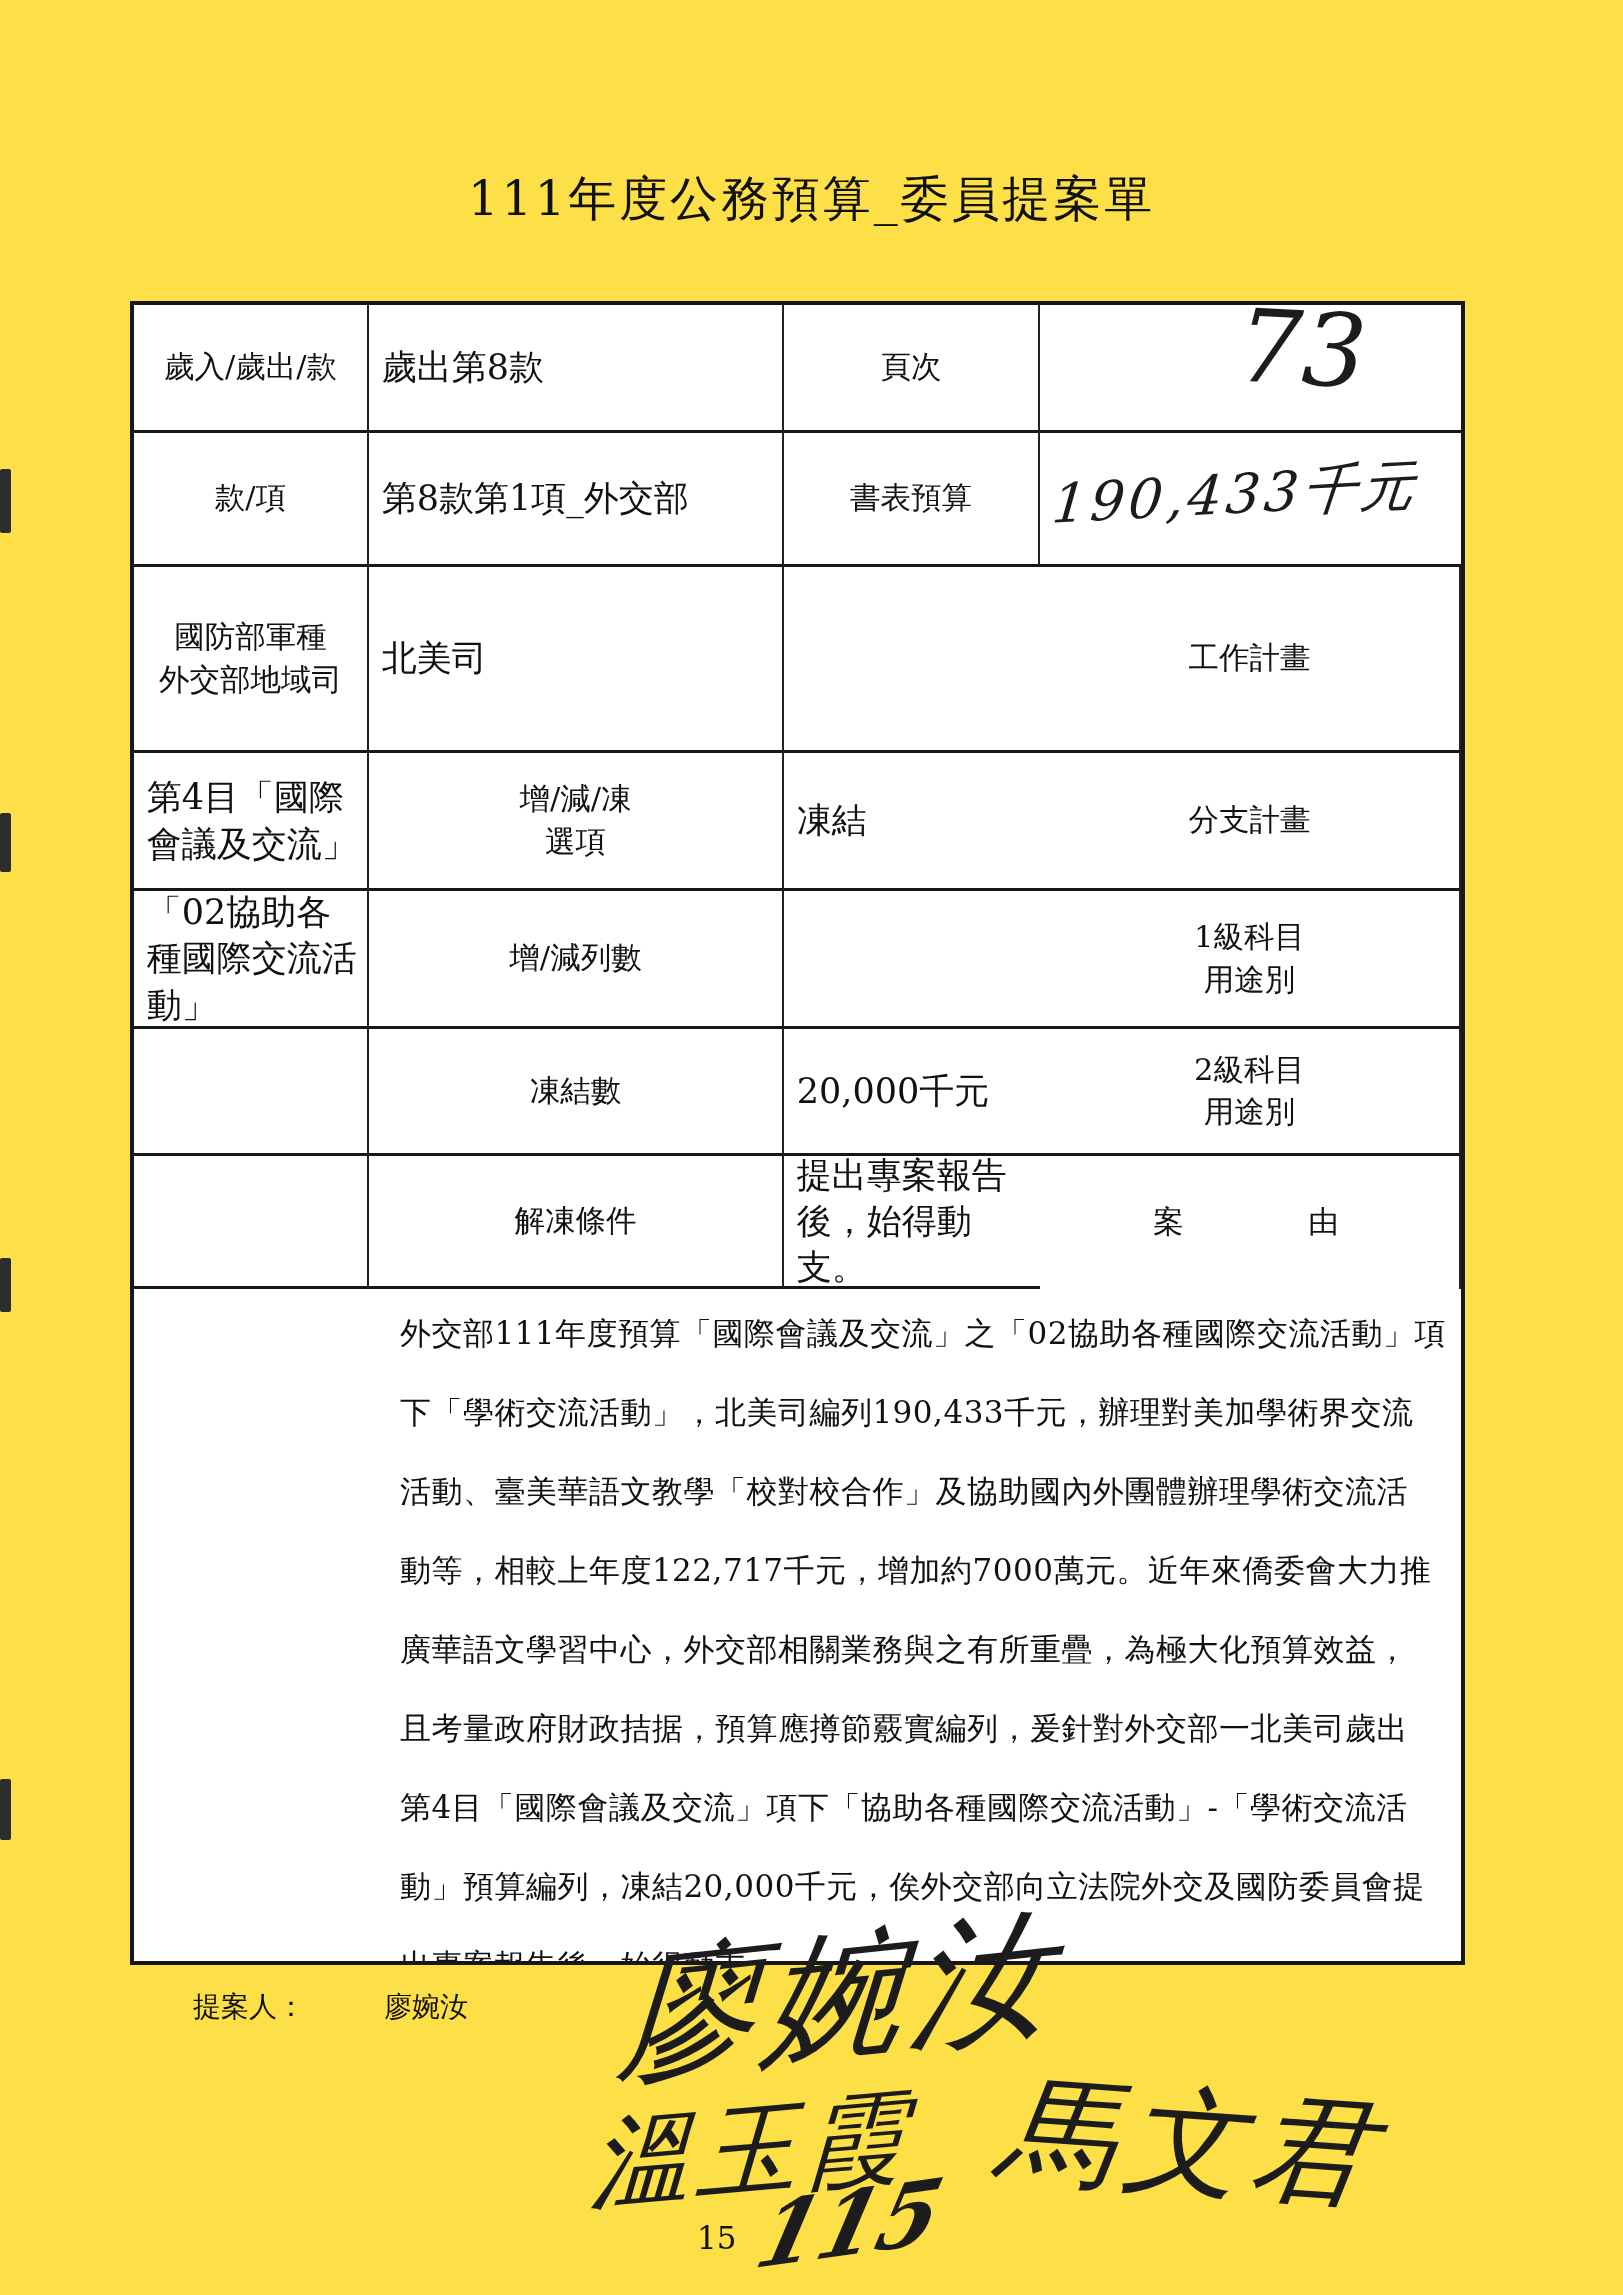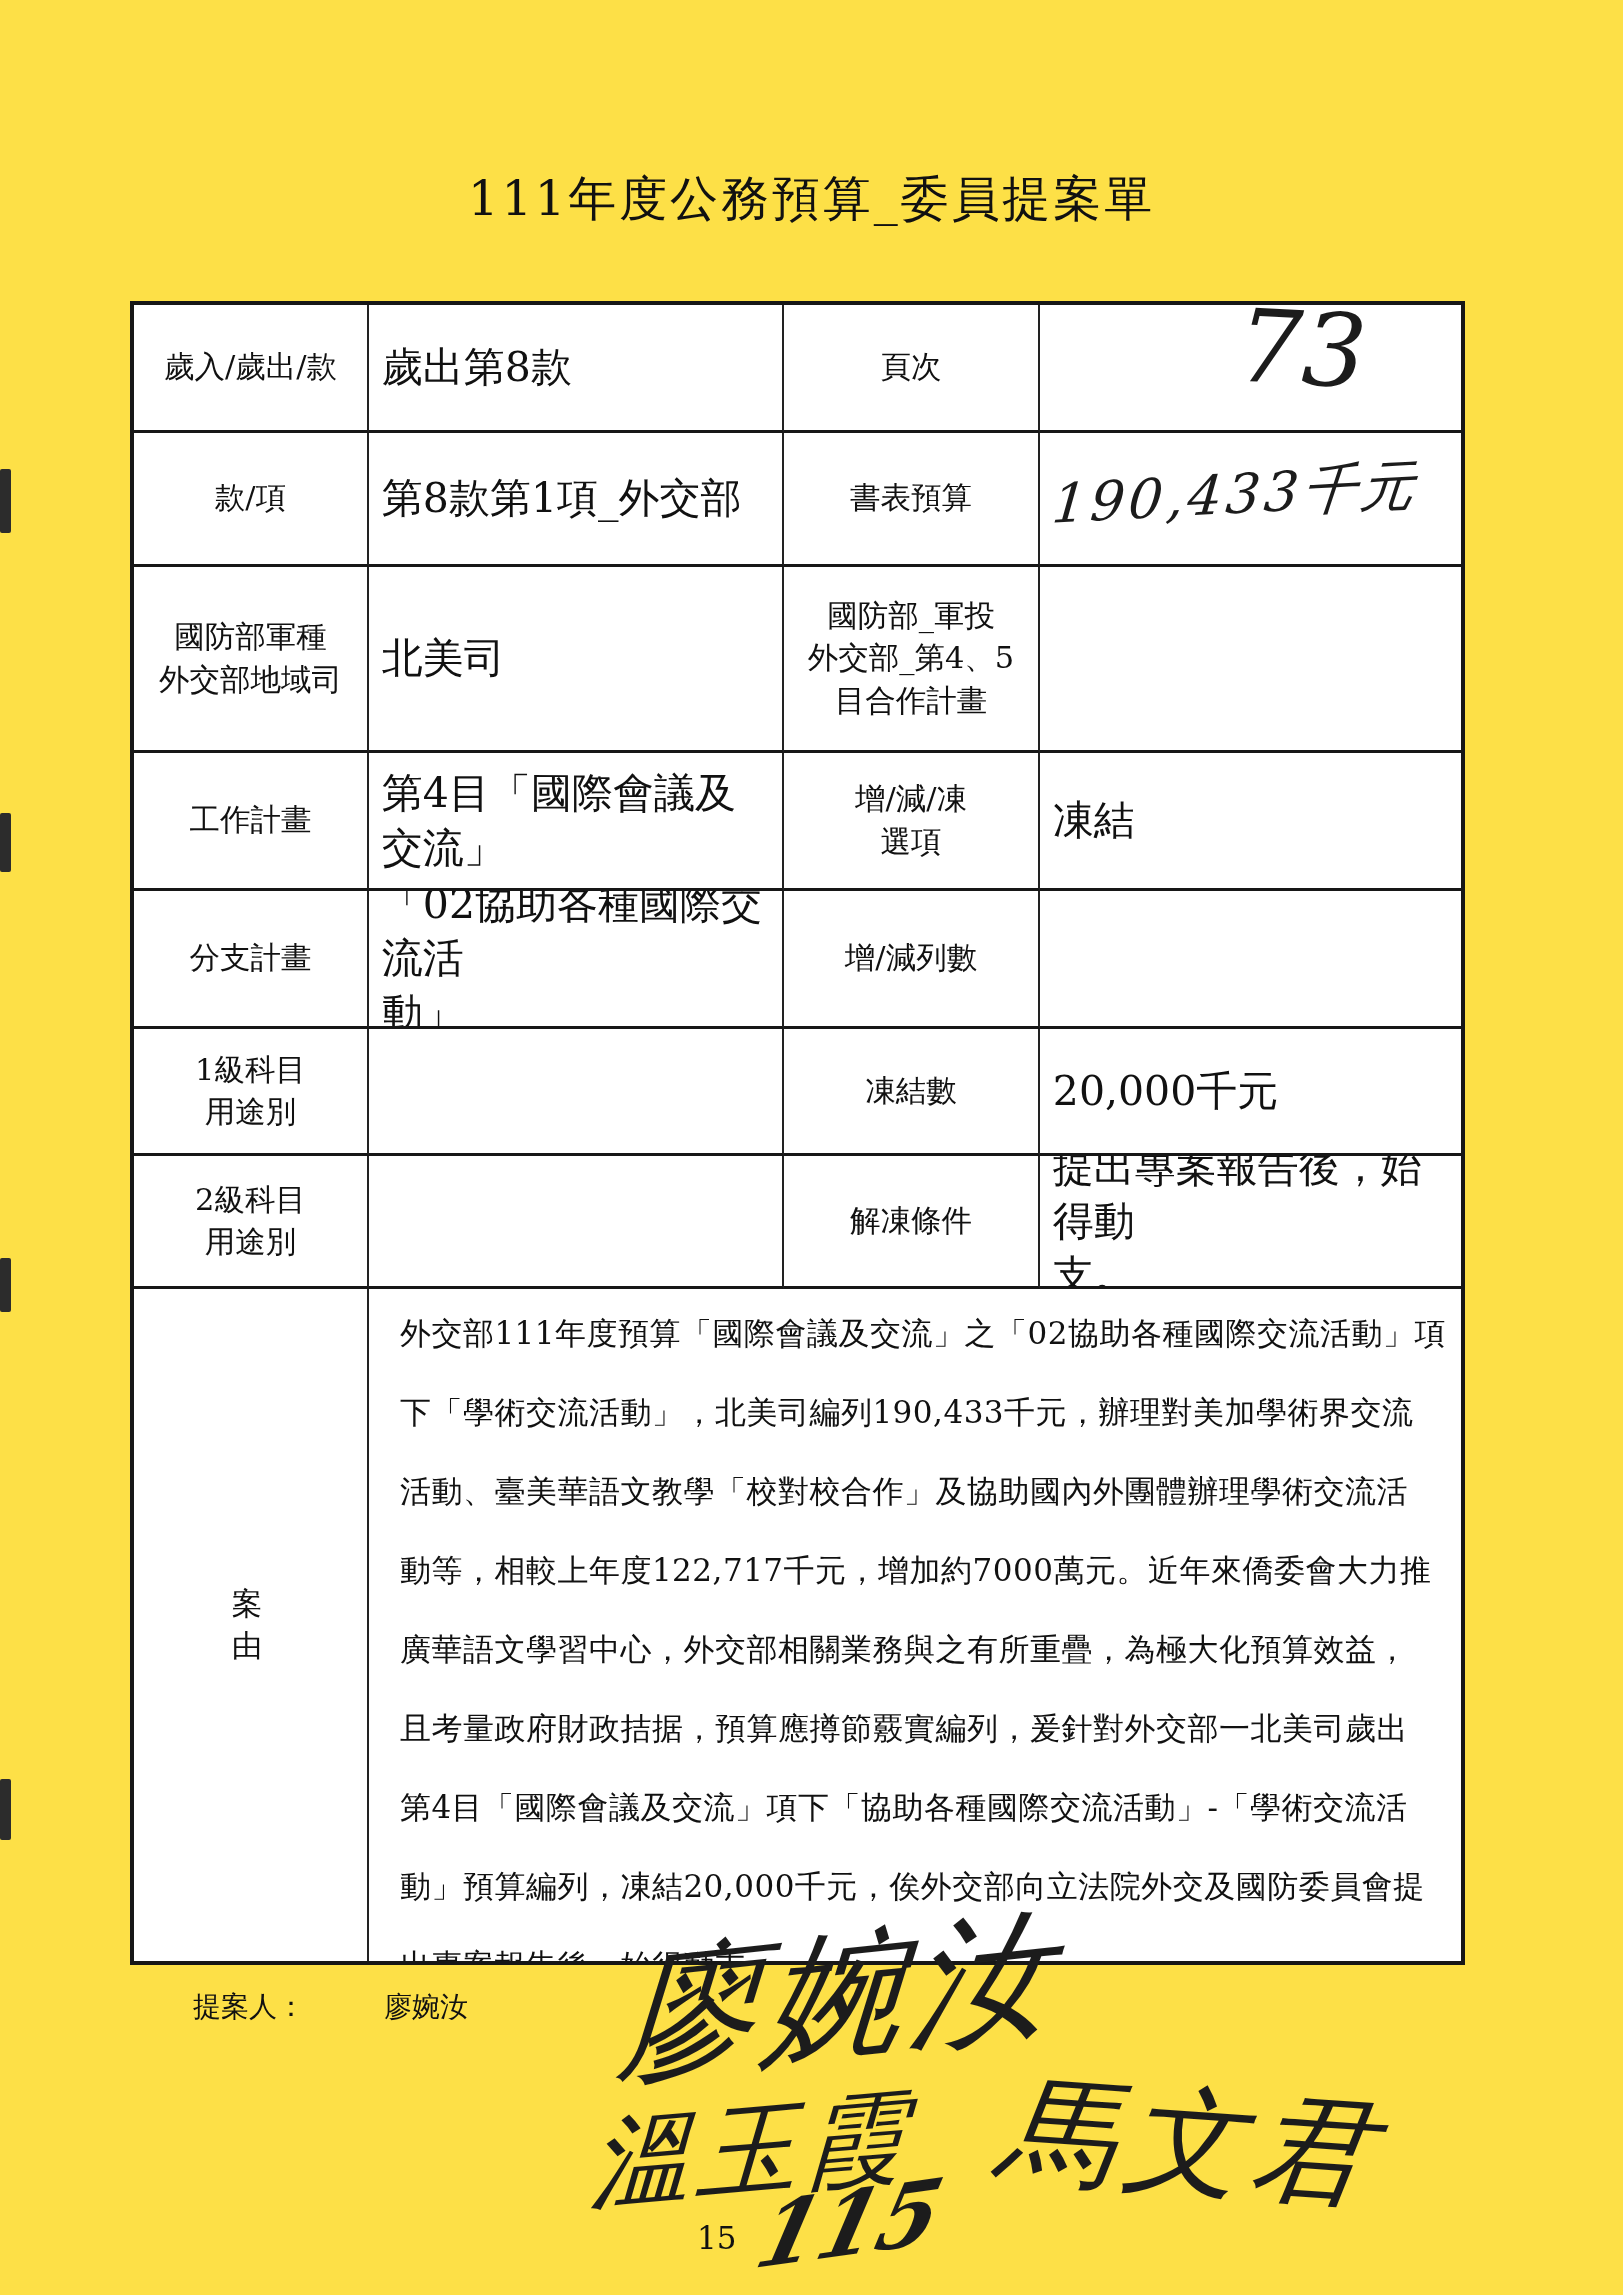--- a/index.html
+++ b/index.html
@@ -52,21 +52,21 @@
   .lab {
     justify-content: center;
     text-align: center;
     font-size: 30.5px;
     line-height: 1.38;
   }
   .val {
     justify-content: flex-start;
     padding-left: 12.8px;
     padding-right: 8px;
-    font-size: 41px;
+    font-size: 35px;
     line-height: 1.32;
   }
   .case-label { letter-spacing: 47px; padding-left: 16px; }
   .case-text {
     align-items: flex-start;
     padding: 4.9px 11.8px 0 6.9px;
     font-size: 31px;
     line-height: 79px;
     letter-spacing: 0.5px;
   }
@@ -128,23 +128,20 @@
     <div class="cell val lastcol"></div>
 
     <div class="cell lab">款/項</div>
     <div class="cell val">第8款第1項_外交部</div>
     <div class="cell lab">書表預算</div>
     <div class="cell val lastcol"></div>
 
     <div class="cell lab">國防部軍種
 外交部地域司</div>
     <div class="cell val">北美司</div>
-    <div class="cell lab">國防部_軍投
-外交部_第4、5
-目合作計畫</div>
     <div class="cell val lastcol"></div>
 
     <div class="cell lab">工作計畫</div>
     <div class="cell val">第4目「國際會議及交流」</div>
     <div class="cell lab">增/減/凍
 選項</div>
     <div class="cell val lastcol">凍結</div>
 
     <div class="cell lab">分支計畫</div>
     <div class="cell val">「02協助各種國際交流活

